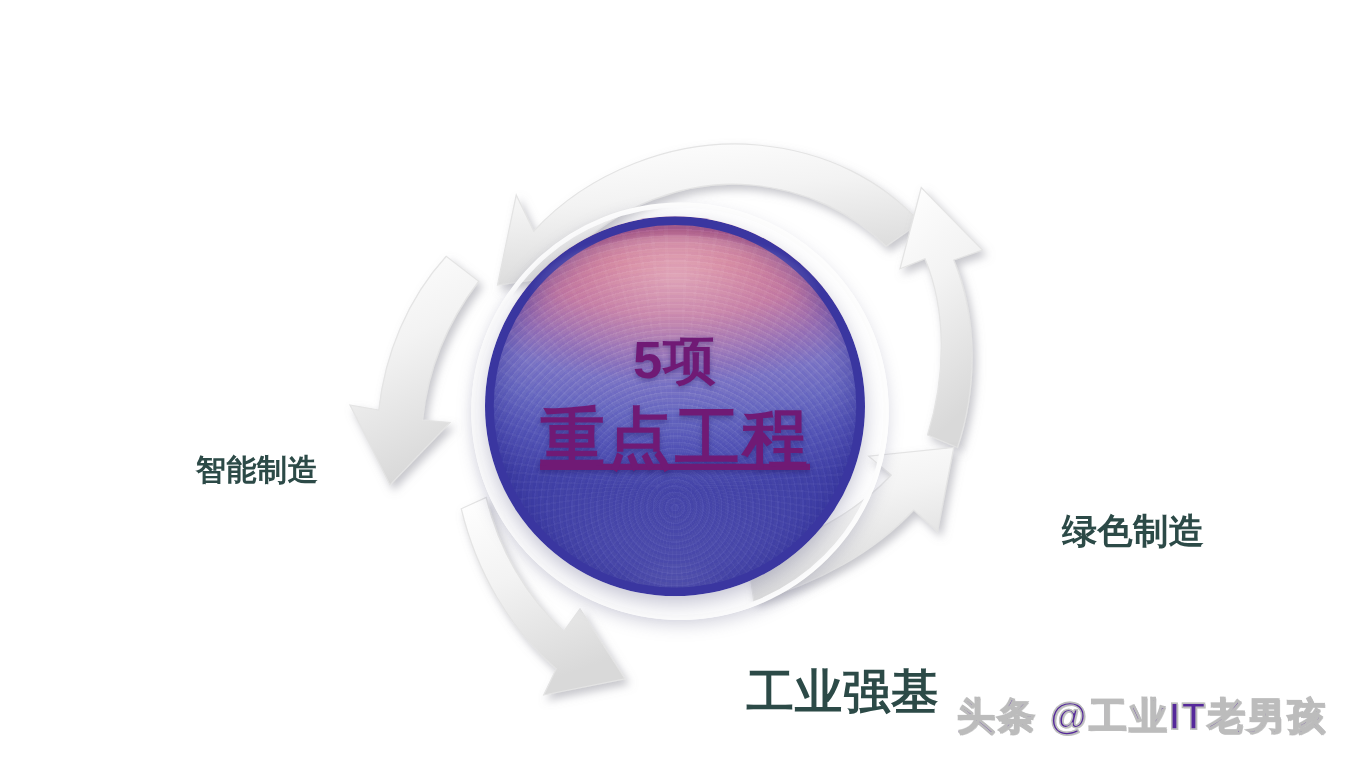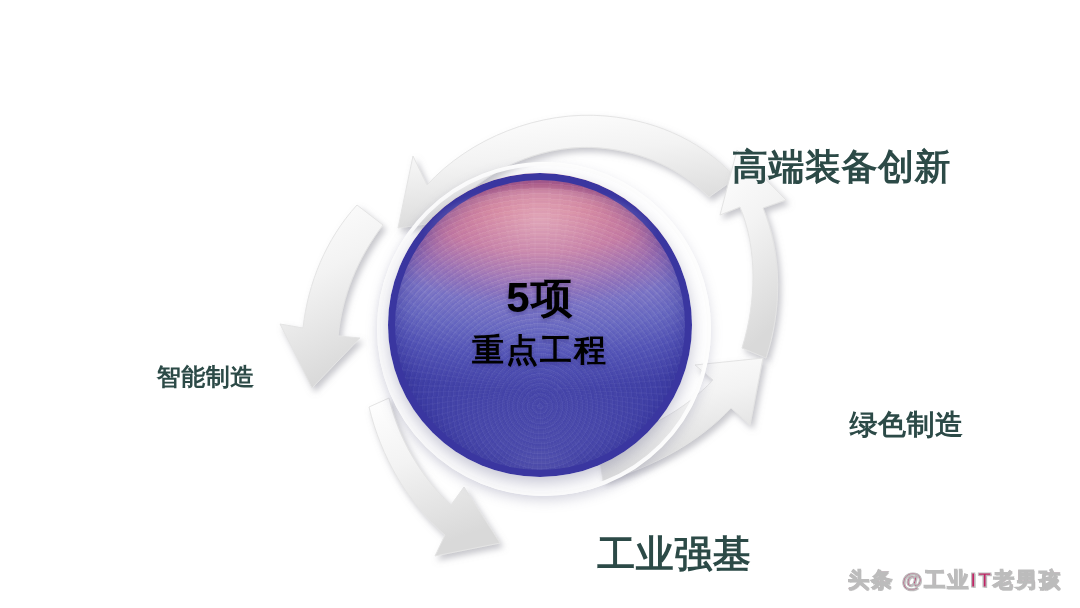--- a/index.html
+++ b/index.html
@@ -164,46 +164,47 @@
     background: transparent;
   }
 
   #sphere-text {
     position: absolute;
     inset: 0;
     display: flex;
     flex-direction: column;
     align-items: center;
     justify-content: center;
-    color: #000000;
+    color: #701a75;
     font-weight: bold;
     text-shadow: 0 2px 4px rgba(40,30,110,0.45);
     pointer-events: none;
   }
   #sphere-line-1 {
     font-size: 42px;
     line-height: 1.05;
     letter-spacing: 1px;
     margin-bottom: 14px;
     margin-top: -6px;
   }
   #sphere-line-2 {
-    font-size: 32px;
+    font-size: 52px;
     line-height: 1.05;
     letter-spacing: 2px;
+    text-decoration: underline;
   }
 
   
   #watermark {
     position: absolute;
     right: 18px;
     bottom: 14px;
-    font-size: 21px;
+    font-size: 30px;
     font-weight: bold;
-    color: #be185d;
+    color: #4c1d95;
     letter-spacing: 2px;
     -webkit-text-stroke: 1.2px #b9b9b9;
     text-shadow:
       1px 1px 0 rgba(150,150,150,0.55),
       -0.5px -0.5px 0 rgba(190,190,190,0.45);
     opacity: 0.95;
     white-space: nowrap;
     margin-top: 44px;
   }
 </style>
@@ -289,23 +290,20 @@
       <div id="sphere-spokes"></div>
       <div id="sphere-gloss"></div>
     </div>
     <div id="sphere-text">
       <div id="sphere-line-1">5项</div>
       <div id="sphere-line-2">重点工程</div>
     </div>
   </div>
 
 
-  <div class="label" id="label-high-end-equipment">
-    <span>高端装备创新</span>
-  </div>
 
   <div class="label" id="label-smart-manufacturing">
     <span>智能制造</span>
   </div>
 
   <div class="label" id="label-green-manufacturing">
     <span>绿色制造</span>
   </div>
 
   <div class="label" id="label-industrial-base">

